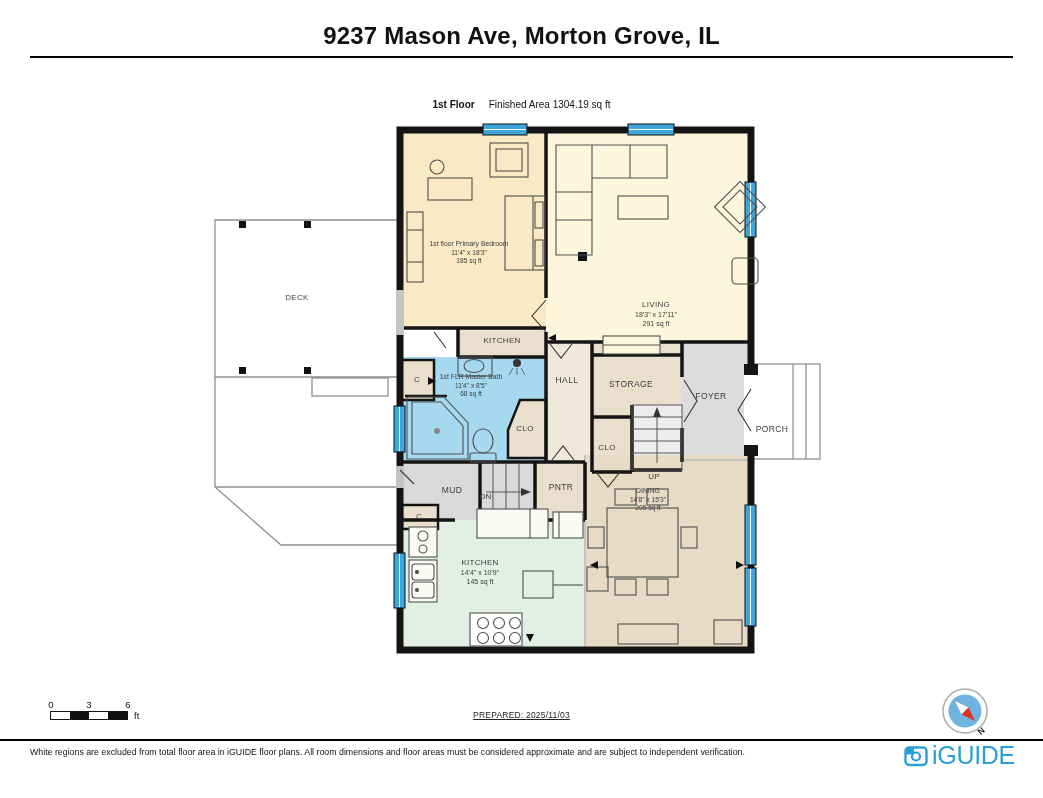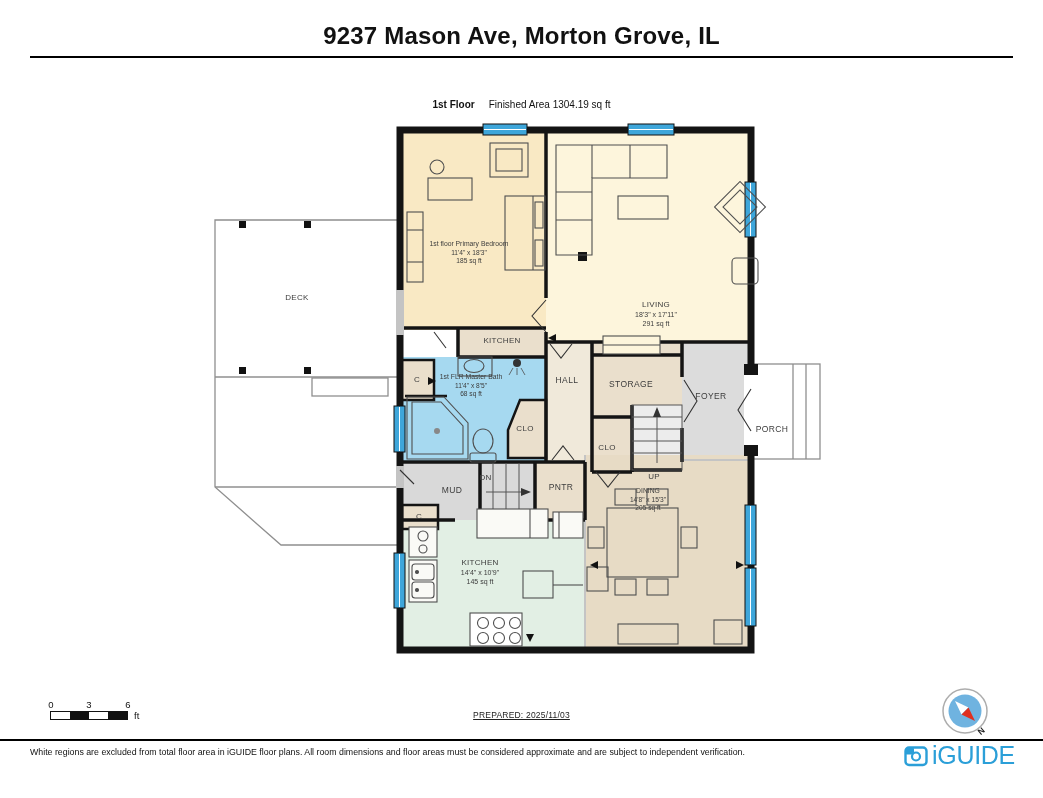--- a/index.html
+++ b/index.html
@@ -290,21 +290,21 @@
 </div>
 
 <div class="lbl tag-sm" style="left:417px;top:380px;">C</div>
 <div class="lbl tag" style="left:567px;top:381px;">HALL</div>
 <div class="lbl tag" style="left:631px;top:385px;">STORAGE</div>
 <div class="lbl tag" style="left:711px;top:397px;">FOYER</div>
 <div class="lbl tag" style="left:772px;top:430px;">PORCH</div>
 <div class="lbl tag-sm" style="left:525px;top:429px;">CLO</div>
 <div class="lbl tag-sm" style="left:607px;top:448px;">CLO</div>
 <div class="lbl tag-sm" style="left:654px;top:477px;">UP</div>
-<div class="lbl tag-sm" style="left:463px;top:478px;padding-left:45px;">DN</div>
+<div class="lbl tag-sm" style="left:463px;top:497px;padding-left:45px;">DN</div>
 <div class="lbl tag" style="left:452px;top:491px;">MUD</div>
 <div class="lbl tag" style="left:561px;top:488px;">PNTR</div>
 <div class="lbl tag-sm" style="left:419px;top:517px;">C</div>
 
 <div class="lbl" style="left:480px;top:572px;">
   <div class="nm">KITCHEN</div>
   <div class="dm">14'4" x 10'9"</div>
   <div class="dm">145 sq ft</div>
 </div>
 

